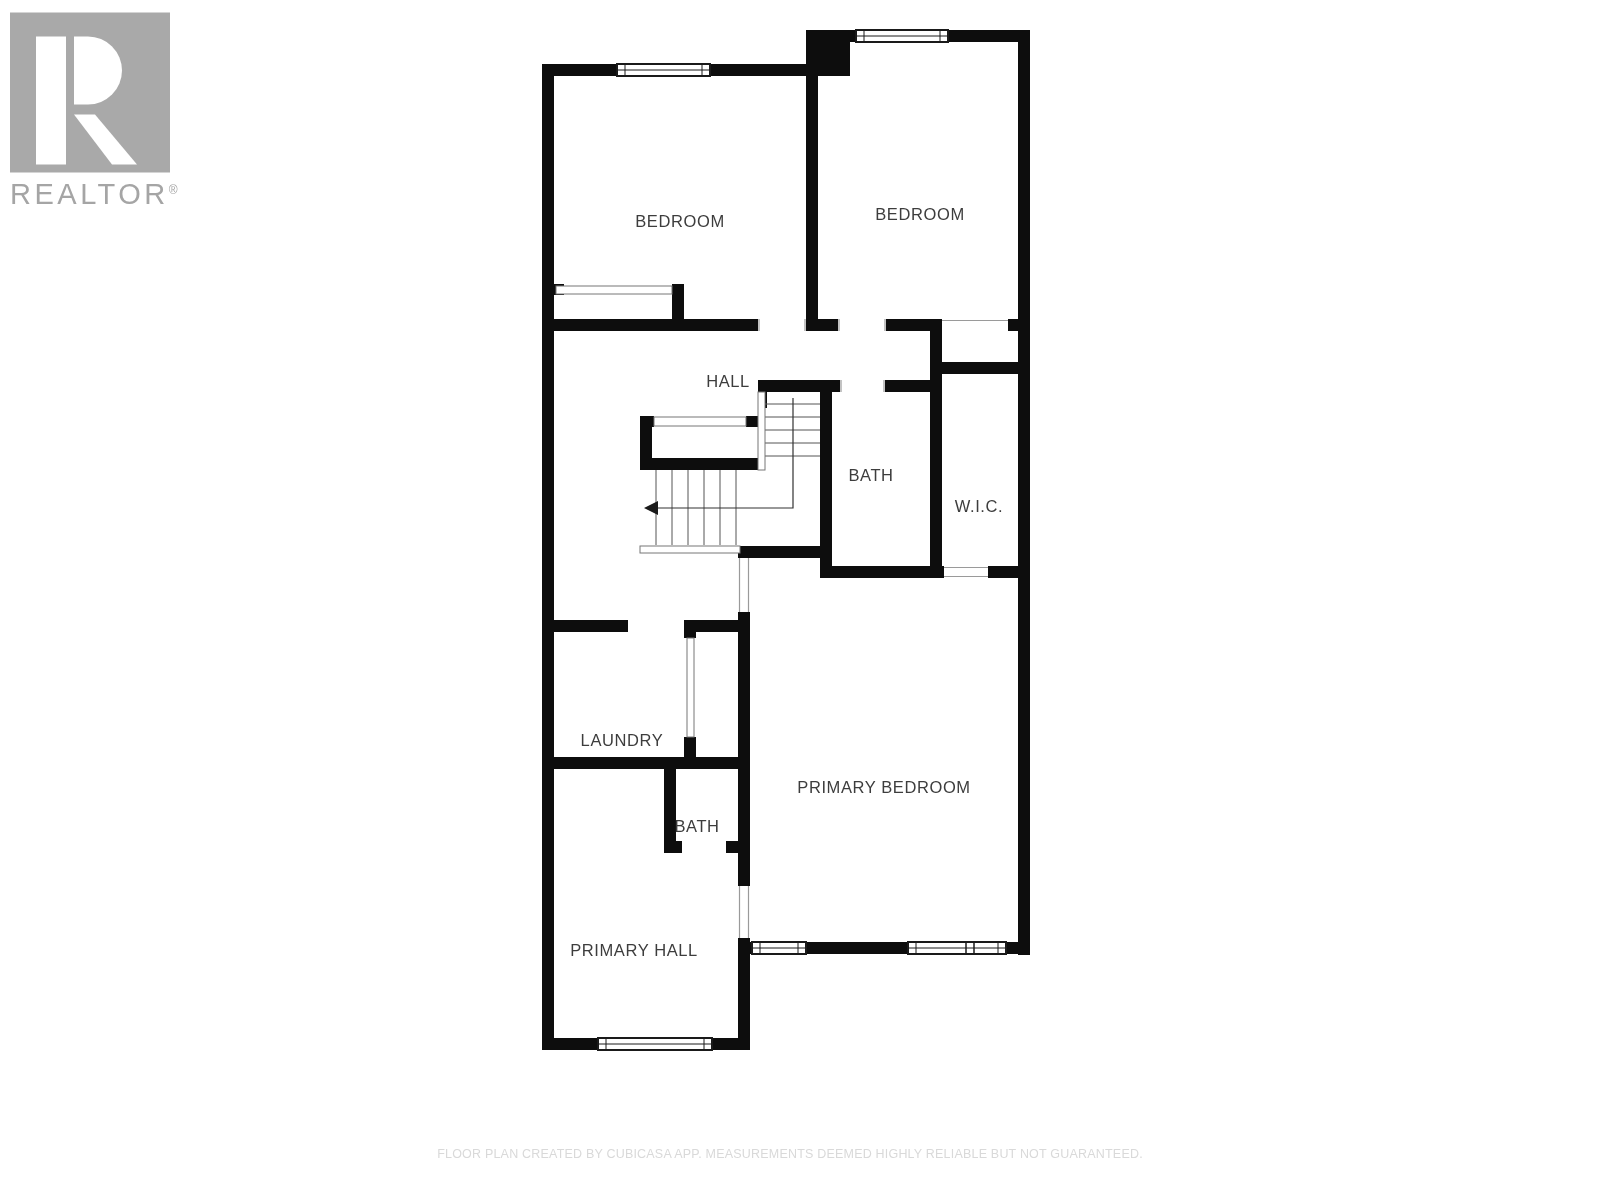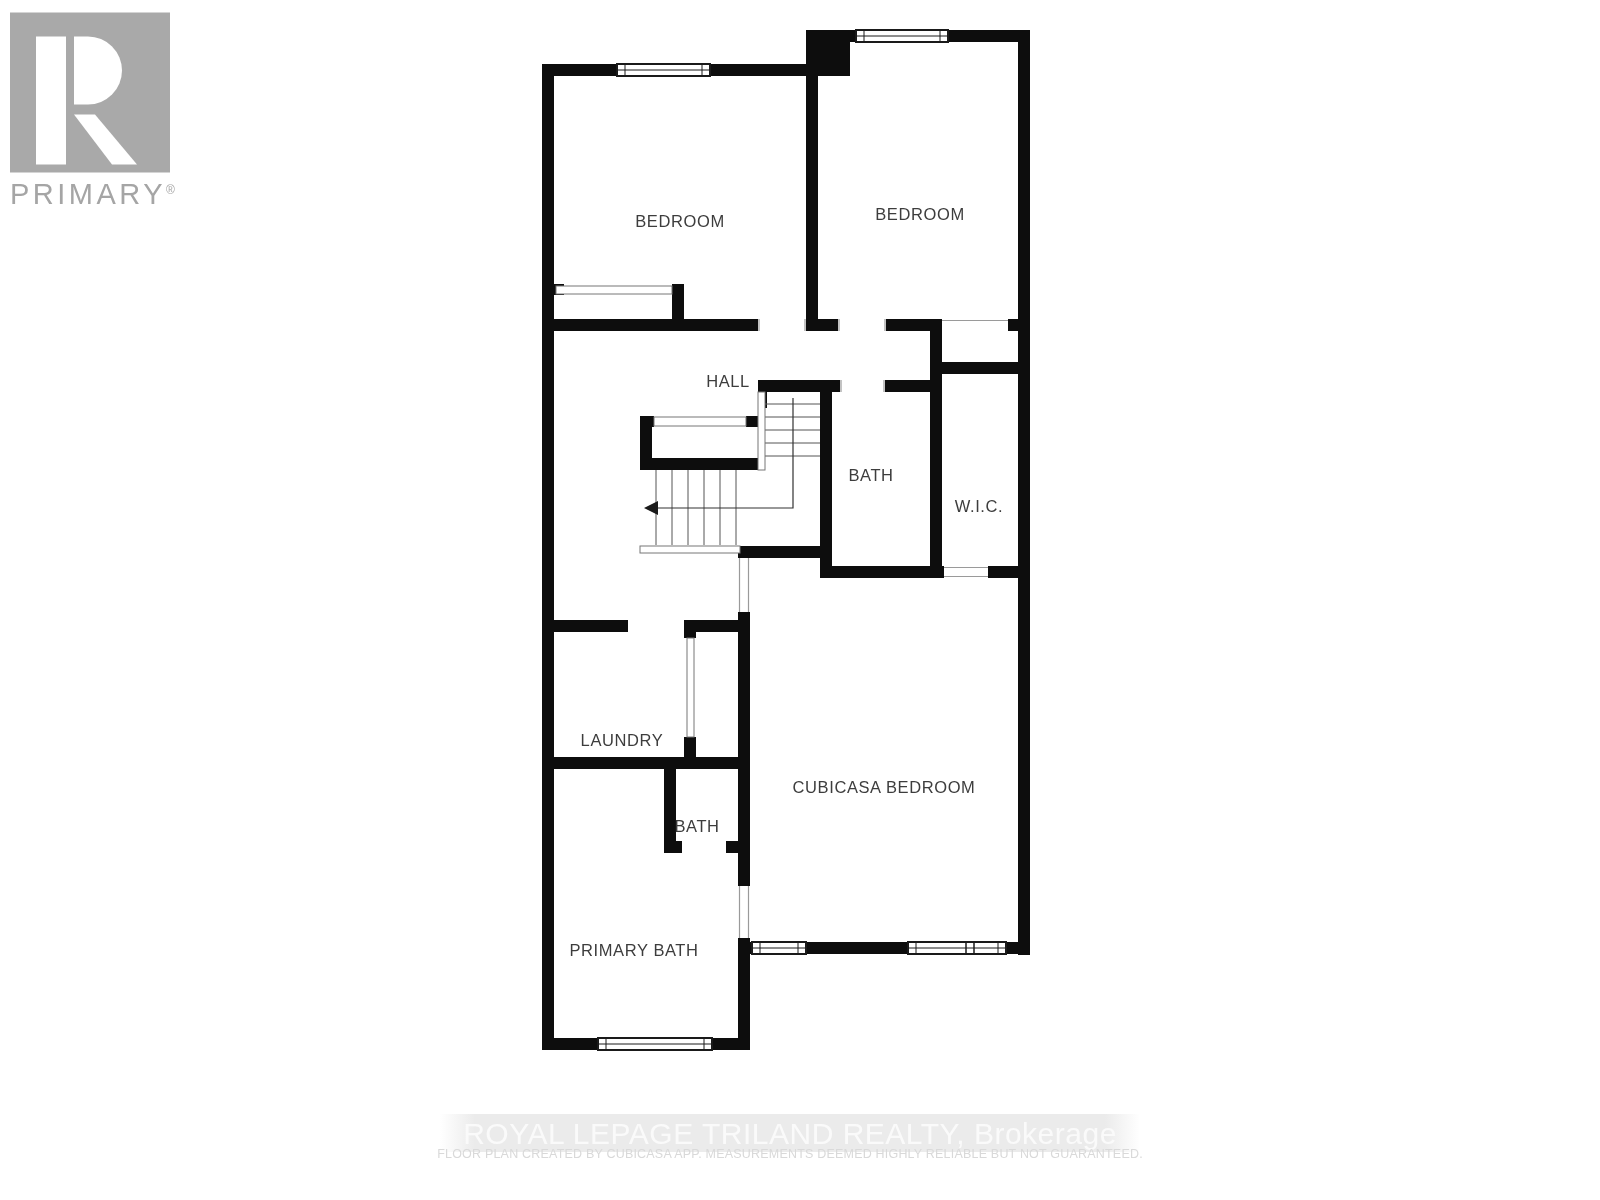--- a/index.html
+++ b/index.html
@@ -38,21 +38,21 @@
 
 <div class="canvas">
 
   <div class="logo">
     <svg class="logo-box" viewBox="0 0 160 160">
       <rect x="0" y="0" width="160" height="160" fill="#a9a9a9"></rect>
       <rect x="26" y="24" width="30" height="128" fill="#ffffff"></rect>
       <path d="M64,24 h14 a34,34 0 0 1 0,68 h-14 z" fill="#ffffff"></path>
       <path d="M64,102 h21 l42,50 h-25 z" fill="#ffffff"></path>
     </svg>
-    <div class="logo-word"><span>PRIMARY</span><sup>®</sup></div>
+    <div class="logo-word"><span>REALTOR</span><sup>®</sup></div>
   </div>
 
   <svg class="plan-svg" viewBox="0 0 1600 1200">
 
     <g fill="#0d0d0d">
       <rect x="542" y="64" width="12" height="986"></rect>
       <rect x="1018" y="30" width="12" height="925"></rect>
       <rect x="806" y="30" width="224" height="12"></rect>
       <rect x="542" y="64" width="276" height="12"></rect>
       <rect x="806" y="30" width="44" height="46"></rect>
@@ -170,20 +170,19 @@
       <rect x="687" y="638" width="7" height="99" fill="#ffffff" stroke="#777" stroke-width="1"></rect>
     </g>
   </svg>
 
   <div class="room-label" style="left:680px;top:201px">BEDROOM</div>
   <div class="room-label" style="left:920px;top:194px">BEDROOM</div>
   <div class="room-label" style="left:728px;top:361px">HALL</div>
   <div class="room-label" style="left:871px;top:455px">BATH</div>
   <div class="room-label" style="left:979px;top:486px">W.I.C.</div>
   <div class="room-label" style="left:622px;top:720px">LAUNDRY</div>
-  <div class="room-label" style="left:884px;top:767px">CUBICASA BEDROOM</div>
+  <div class="room-label" style="left:884px;top:767px">PRIMARY BEDROOM</div>
   <div class="room-label" style="left:697px;top:806px">BATH</div>
-  <div class="room-label" style="left:634px;top:930px">PRIMARY BATH</div>
+  <div class="room-label" style="left:634px;top:930px">PRIMARY HALL</div>
 
-  <div class="footer-brokerage">ROYAL LEPAGE TRILAND REALTY, Brokerage</div>
   <div class="footer-disclaimer">FLOOR PLAN CREATED BY CUBICASA APP. MEASUREMENTS DEEMED HIGHLY RELIABLE BUT NOT GUARANTEED.</div>
 
 </div>
 
 </body></html>

